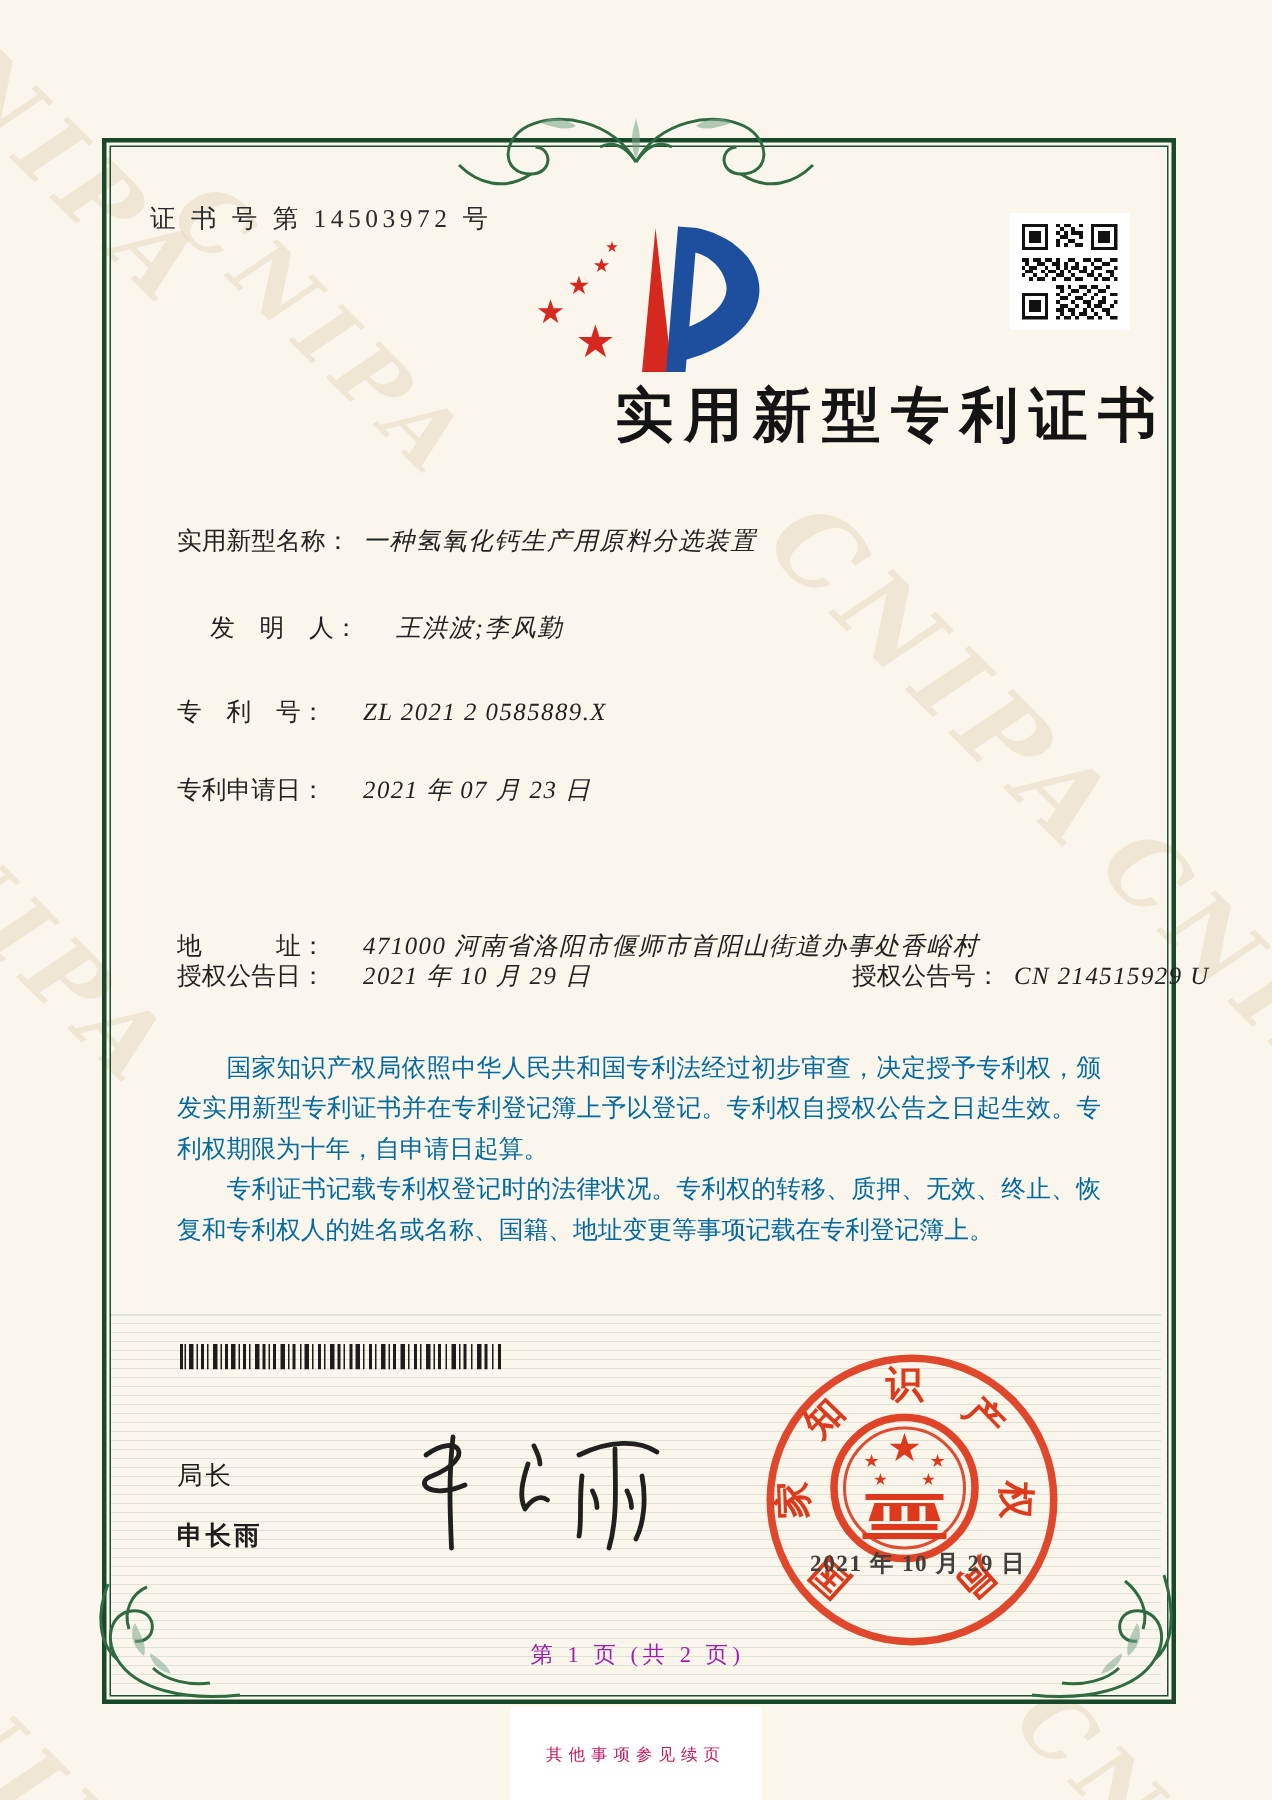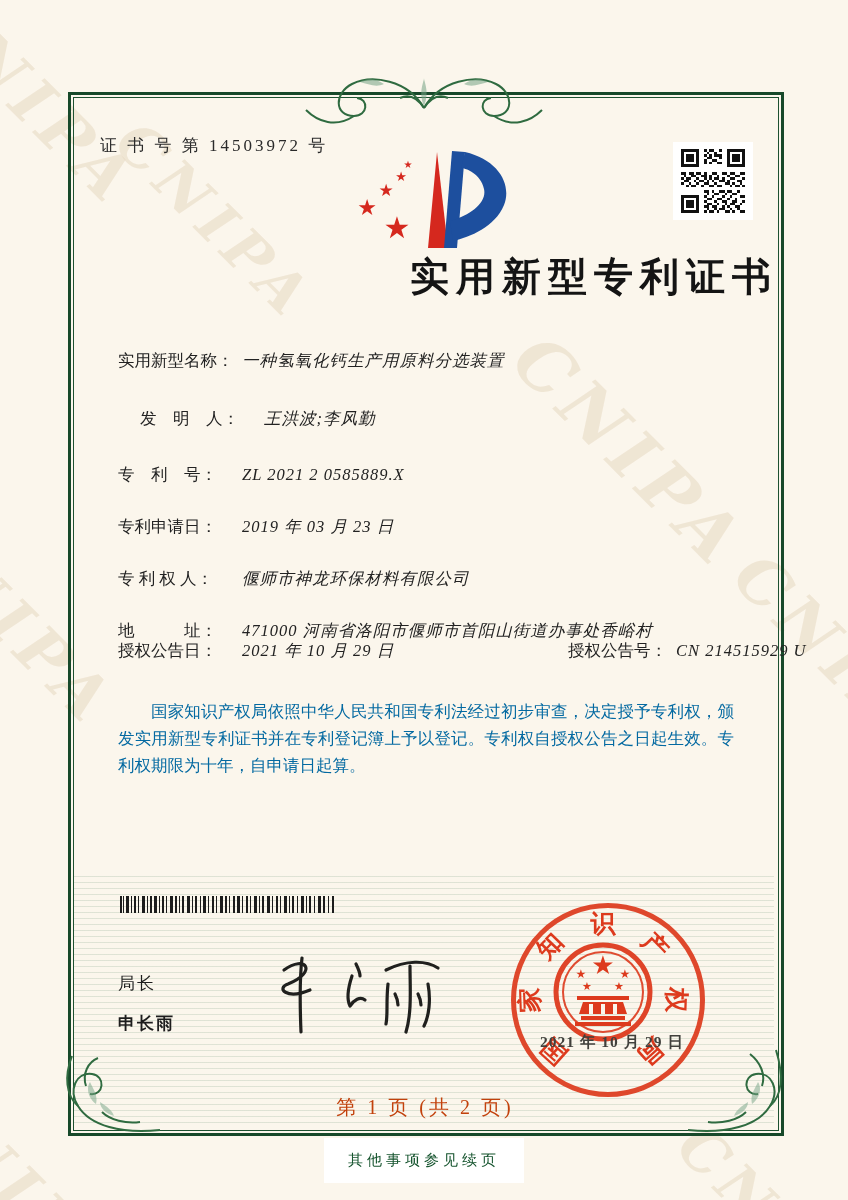--- a/index.html
+++ b/index.html
@@ -36,23 +36,23 @@
   .sig{position:absolute;left:268px;top:942px;}
   
   .seal-ring{position:absolute;left:511px;top:903px;width:184px;height:184px;border:5px solid #dd3a1d;
              border-radius:50%;opacity:.93;}
   .seal-char{position:absolute;font-size:25px;font-weight:700;color:#dd3a1d;width:26px;height:26px;
              text-align:center;line-height:26px;}
   .seal-date{position:absolute;left:512px;top:1032px;width:200px;text-align:center;
              font-size:15.5px;letter-spacing:1px;color:#41403c;font-weight:600;}
   
   .pagenum{position:absolute;left:72px;top:1094px;width:706px;text-align:center;
-           font-size:20px;letter-spacing:3px;color:#c2410c;}
+           font-size:15px;letter-spacing:3px;color:#a21caf;}
   .contbox{position:absolute;left:424px;top:1138px;transform:translateX(-50%);
-           background:#ffffff;padding:13px 24px;font-size:15px;letter-spacing:4px;color:#14532d;}
+           background:#ffffff;padding:24px 24px;font-size:11px;letter-spacing:4px;color:#be185d;}
   .qr-wrap{position:absolute;left:673px;top:142px;width:80px;height:78px;background:#fff;
            display:flex;align-items:center;justify-content:center;}
 </style>
 </head>
 <body>
 
 <div class="page">
 
   <span class="wm" style="left:-40px;top:-25px;">CNIPA</span>
   <span class="wm" style="left:150px;top:108px;font-size:58px;">CNIPA</span>
@@ -142,35 +142,33 @@
   <div class="frow" style="top:350px;">
     <span class="flabel">实用新型名称：</span><span class="fvalue">一种氢氧化钙生产用原料分选装置</span>
   </div>
   <div class="frow" style="top:408px;margin-left:22px;">
     <span class="flabel">发　明　人：</span><span class="fvalue">王洪波;李风勤</span>
   </div>
   <div class="frow" style="top:464px;">
     <span class="flabel">专　利　号：</span><span class="fvalue">ZL 2021 2 0585889.X</span>
   </div>
   <div class="frow" style="top:516px;">
-    <span class="flabel">专利申请日：</span><span class="fvalue">2019 年 03 月 23 日</span>
-  </div>
-  <div class="frow" style="top:568px;">
-    <span class="flabel">专 利 权 人：</span><span class="fvalue">偃师市神龙环保材料有限公司</span>
+    <span class="flabel">专利申请日：</span><span class="fvalue">2021 年 07 月 23 日</span>
   </div>
   <div class="frow" style="top:620px;">
     <span class="flabel">地　　　址：</span><span class="fvalue">471000  河南省洛阳市偃师市首阳山街道办事处香峪村</span>
   </div>
   <div class="frow" style="top:640px;width:616px;">
     <span><span class="flabel">授权公告日：</span><span class="fvalue">2021 年 10 月 29 日</span></span>
     <span class="grant-no"><span class="flabel" style="min-width:100px;">授权公告号：</span><span class="fvalue">CN 214515929 U</span></span>
   </div>
 
   <div class="bodytext">
     <p>国家知识产权局依照中华人民共和国专利法经过初步审查，决定授予专利权，颁发实用新型专利证书并在专利登记簿上予以登记。专利权自授权公告之日起生效。专利权期限为十年，自申请日起算。</p>
+    <p>专利证书记载专利权登记时的法律状况。专利权的转移、质押、无效、终止、恢复和专利权人的姓名或名称、国籍、地址变更等事项记载在专利登记簿上。</p>
   </div>
 
   <svg class="barcode" width="216" height="17" viewBox="0 0 216 17">
     <g fill="#1c1c1c">
       <rect x="0" width="2" height="17"></rect>
         <rect x="3" width="1" height="17"></rect>
         <rect x="6" width="3" height="17"></rect>
         <rect x="11" width="1" height="17"></rect>
         <rect x="14" width="2" height="17"></rect>
         <rect x="18" width="1" height="17"></rect>

